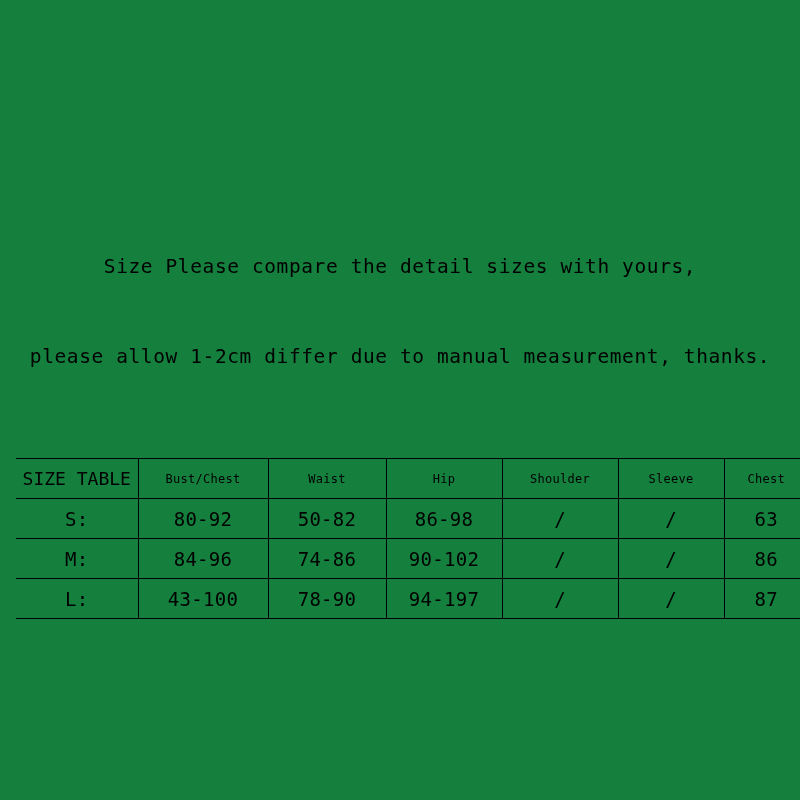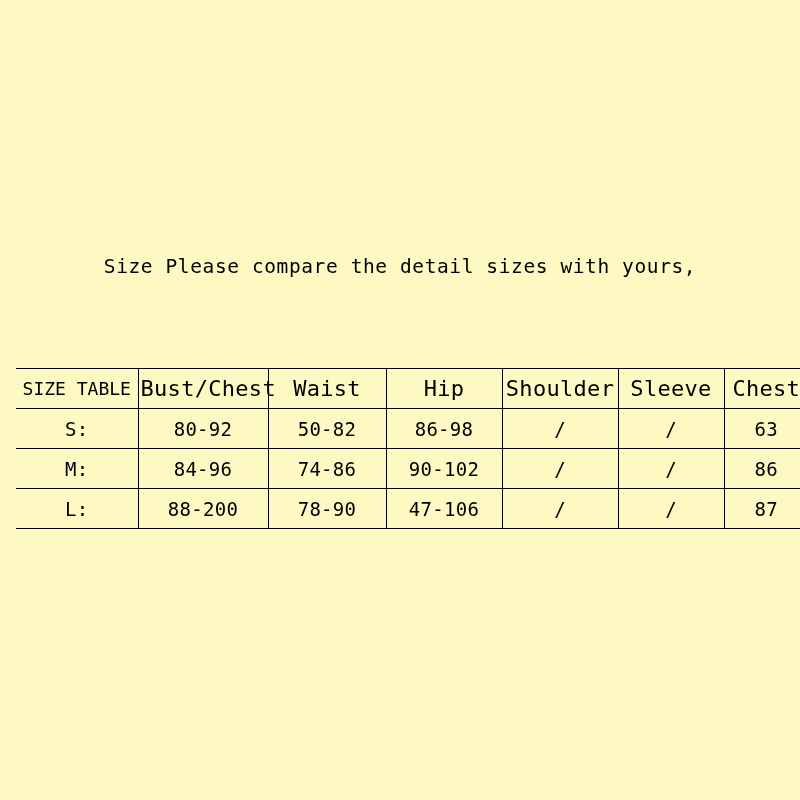--- a/index.html
+++ b/index.html
@@ -11,21 +11,21 @@
     width: 800px;
     height: 800px;
     font-family: "DejaVu Sans Mono", monospace;
     color: #000000;
     overflow: hidden;
   }
   .page {
     position: relative;
     width: 800px;
     height: 800px;
-    background: #fef9c3;
+    background: #15803d;
   }
   .sheet {
     position: absolute;
     left: 4px;
     top: 158px;
     width: 792px;
     box-sizing: border-box;
   }
   .intro {
     text-align: center;
@@ -57,21 +57,21 @@
   }
   table.size-table th:first-child,
   table.size-table td:first-child {
     border-left: none;
   }
   table.size-table th:last-child,
   table.size-table td:last-child {
     border-right: none;
   }
   table.size-table tr.head th {
-    font-size: 22px;
+    font-size: 12px;
   }
   table.size-table tr.head th:first-child {
     letter-spacing: 0px;
     font-size: 18px;
   }
   .col-0 { width: 122px; }
   .col-1 { width: 130px; }
   .col-2 { width: 118px; }
   .col-3 { width: 116px; }
   .col-4 { width: 116px; }
@@ -88,20 +88,21 @@
   }
 </style>
 </head>
 <body>
 
 <div class="page">
   <div class="sheet">
 
     <div class="intro">
       <span class="line">Size Please compare the detail sizes with yours,</span>
+      <span class="line">please allow 1-2cm differ due to manual measurement, thanks.</span>
     </div>
 
     <table class="size-table">
       <colgroup>
         <col class="col-0">
           <col class="col-1">
           <col class="col-2">
           <col class="col-3">
           <col class="col-4">
           <col class="col-5">
@@ -132,23 +133,23 @@
           <td>M:</td>
           <td>84-96</td>
           <td>74-86</td>
           <td>90-102</td>
           <td>/</td>
           <td>/</td>
           <td>86</td>
         </tr>
         <tr>
           <td>L:</td>
-          <td>88-200</td>
+          <td>43-100</td>
           <td>78-90</td>
-          <td>47-106</td>
+          <td>94-197</td>
           <td>/</td>
           <td>/</td>
           <td>87</td>
         </tr>
       </tbody>
     </table>
 
     <div class="note">
       
       

